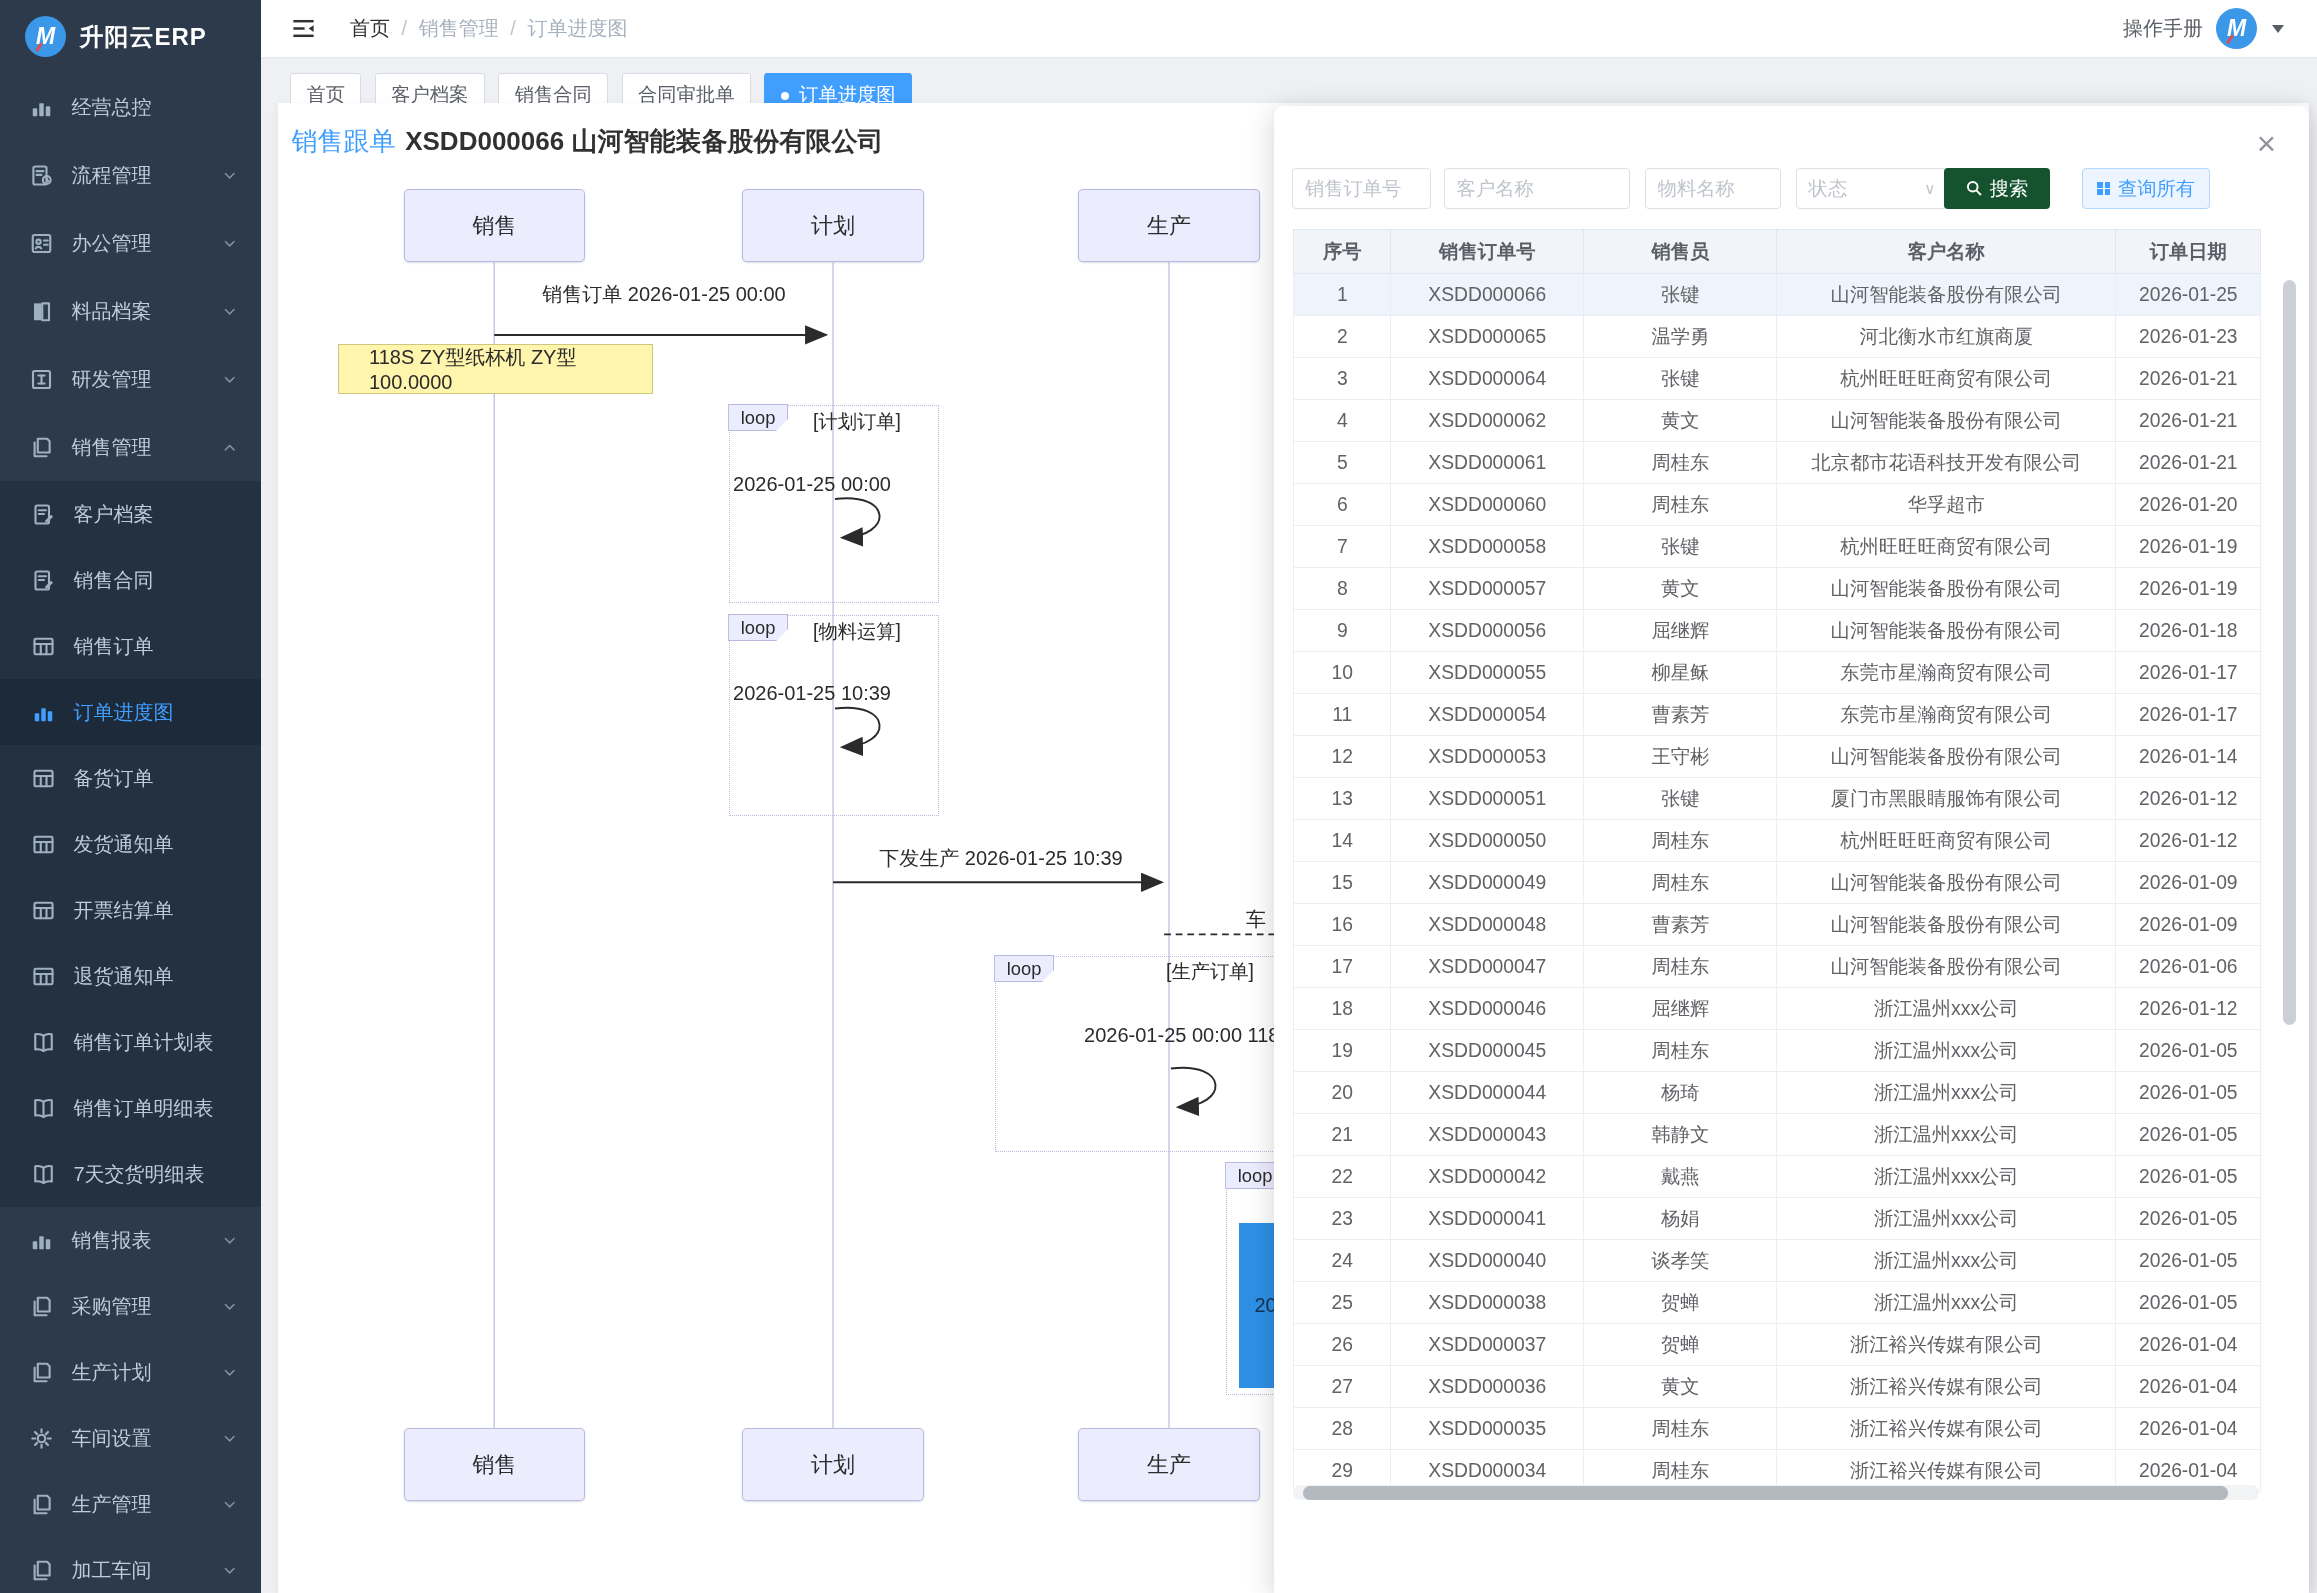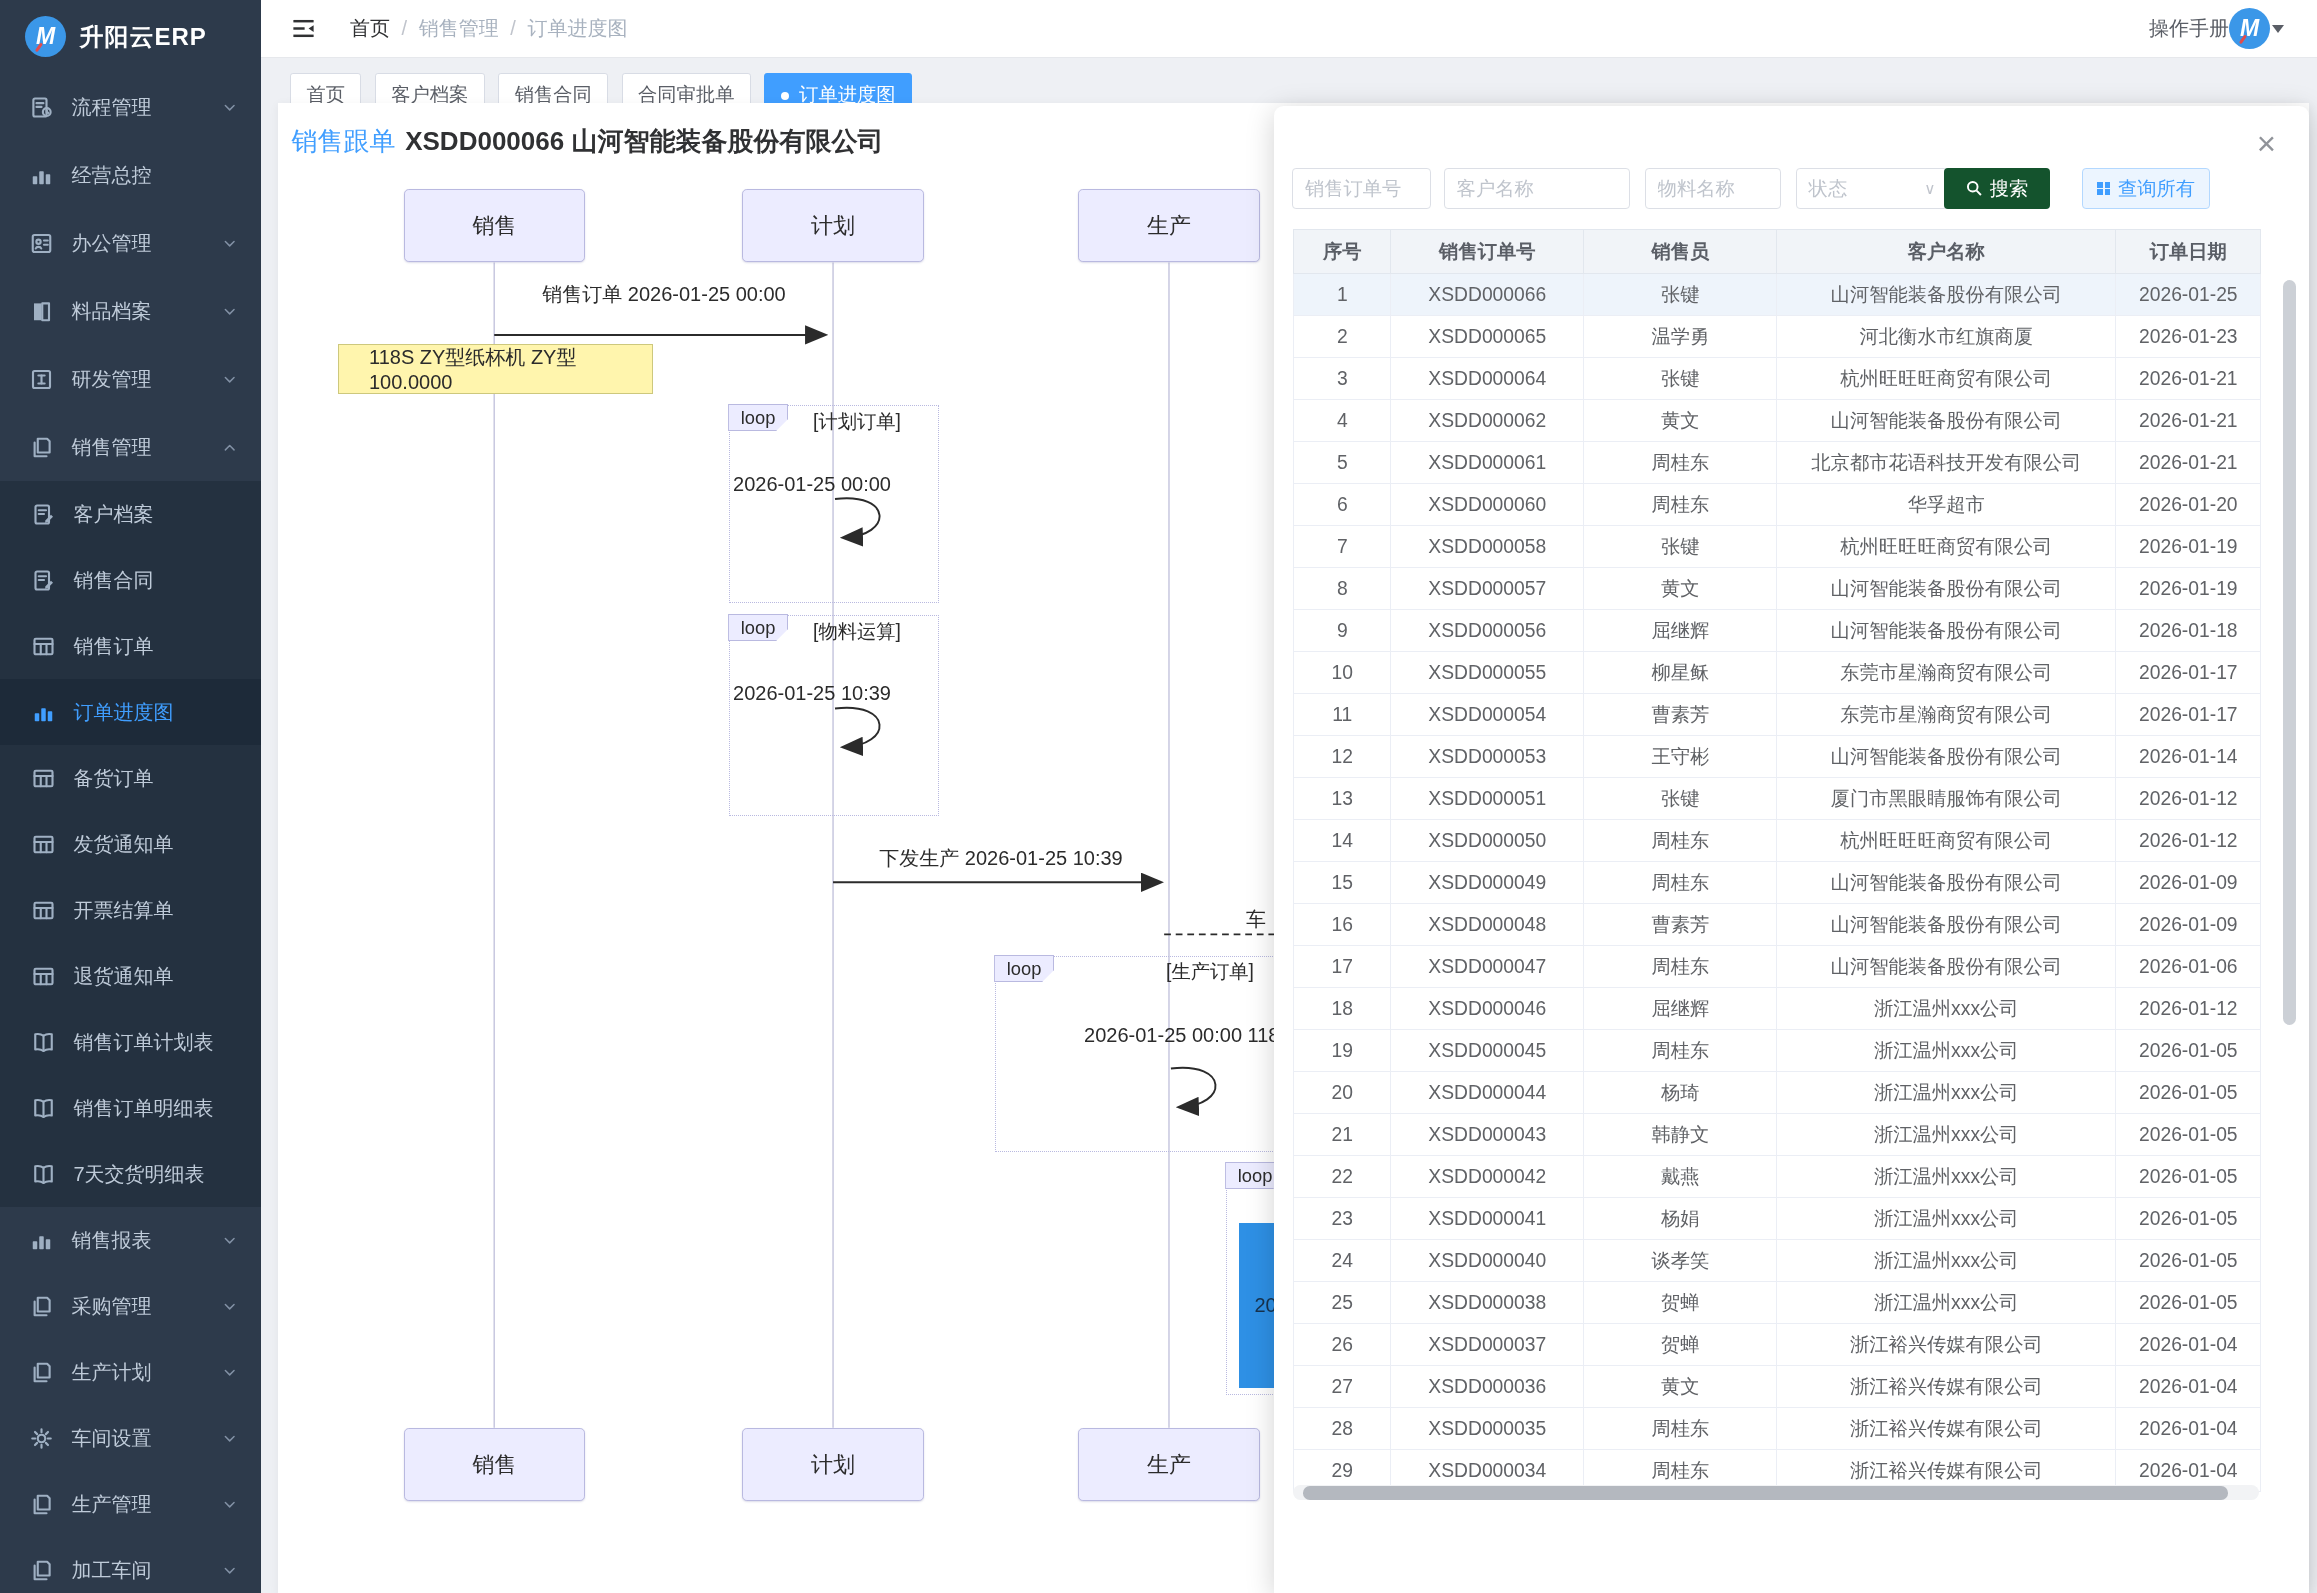--- a/index.html
+++ b/index.html
@@ -26,21 +26,21 @@
   .s-chev { width:17.4px; height:17.4px; color:#8291a5; flex:none; }
   .s-chev svg { width:17.4px; height:17.4px; }
 
   
   #topbar { position:absolute; left:261px; top:0; right:0; height:58px; background:#fff; border-bottom:1px solid #e6e8ec; z-index:4; display:flex; align-items:center; }
   #hamburger { margin-left:29px; width:27px; height:27px; cursor:pointer; color:#303133; }
   #breadcrumb { margin-left:33px; font-size:20px; display:flex; gap:11.6px; align-items:center; }
   .bc-sep { color:#c0c4cc; }
   .bc-home { color:#303133; cursor:pointer; }
   .bc-dim { color:#a8b2bf; }
-  #topbar-right { margin-left:auto; display:flex; align-items:center; gap:0; padding-right:33px; }
+  #topbar-right { margin-left:auto; display:flex; align-items:center; gap:13px; padding-right:33px; }
   #manual-link { font-size:20px; color:#5a5e66; cursor:pointer; }
   #caret { width:0; height:0; border-left:6.8px solid transparent; border-right:6.8px solid transparent; border-top:8.7px solid #5a5e66; margin-left:1.9px; }
 
   
   #tab-strip { position:absolute; left:290px; top:73px; display:flex; gap:13.5px; z-index:1; }
   .tab { height:44px; line-height:42px; padding:0 15.4px; background:#fff; border:1px solid #d8dce5; border-radius:2.9px; font-size:19.3px; color:#5a5e66; cursor:pointer; white-space:nowrap; }
   .tab.active { background:#409eff; border-color:#409eff; color:#fff; }
   .tab .dot { display:inline-block; width:8.7px; height:8.7px; border-radius:50%; background:#fff; margin-right:9.7px; vertical-align:middle; }
 
   
@@ -91,46 +91,46 @@
       <div class="logo-circle">
           <span>M</span>
           <i></i>
         </div>
       <div id="logo-title">升阳云ERP</div>
     </div>
     <div id="sidebar-menu">
         <div class="s-item top">
           <span class="s-icon">
             <svg viewBox="0 0 20 20">
+              <g fill="currentColor">
+                <rect x="3" y="10.5" width="3.6" height="6.5" rx="0.6"></rect>
+                <rect x="8.2" y="6.5" width="3.6" height="10.5" rx="0.6"></rect>
+                <rect x="13.4" y="9" width="3.6" height="8" rx="0.6"></rect>
+              </g>
+            </svg>
+          </span>
+          <span class="s-label">经营总控</span>
+        </div>
+        <div class="s-item top">
+          <span class="s-icon">
+            <svg viewBox="0 0 20 20">
               <g fill="none" stroke="currentColor" stroke-width="1.7" stroke-linecap="round" stroke-linejoin="round">
                 <rect x="3.5" y="2.8" width="10.5" height="14.4" rx="1.2"></rect>
                 <line x1="6" y1="6.5" x2="11.5" y2="6.5"></line>
                 <line x1="6" y1="9.5" x2="10" y2="9.5"></line>
                 <circle cx="14.2" cy="13.6" r="3.1"></circle>
                 <line x1="14.2" y1="12.2" x2="14.2" y2="13.6"></line>
                 <line x1="14.2" y1="13.6" x2="15.4" y2="14.4"></line>
               </g>
             </svg>
           </span>
           <span class="s-label">流程管理</span>
           <span class="s-chev"><svg viewBox="0 0 20 20" fill="none" stroke="currentColor" stroke-width="1.7" stroke-linecap="round" stroke-linejoin="round">
               <path d="M5 7.5 l5 5 l5 -5"></path>
             </svg></span>
-        </div>
-        <div class="s-item top">
-          <span class="s-icon">
-            <svg viewBox="0 0 20 20">
-              <g fill="currentColor">
-                <rect x="3" y="10.5" width="3.6" height="6.5" rx="0.6"></rect>
-                <rect x="8.2" y="6.5" width="3.6" height="10.5" rx="0.6"></rect>
-                <rect x="13.4" y="9" width="3.6" height="8" rx="0.6"></rect>
-              </g>
-            </svg>
-          </span>
-          <span class="s-label">经营总控</span>
         </div>
         <div class="s-item top">
           <span class="s-icon">
             <svg viewBox="0 0 20 20">
               <g fill="none" stroke="currentColor" stroke-width="1.7" stroke-linecap="round" stroke-linejoin="round">
                 <rect x="3" y="3.2" width="14" height="13.6" rx="1.4"></rect>
                 <circle cx="7.6" cy="8.6" r="1.7"></circle>
                 <path d="M5.4 14 c0.6-1.8 3.8-1.8 4.4 0"></path>
                 <line x1="12" y1="7.6" x2="15" y2="7.6"></line>
                 <line x1="12" y1="11" x2="15" y2="11"></line>

